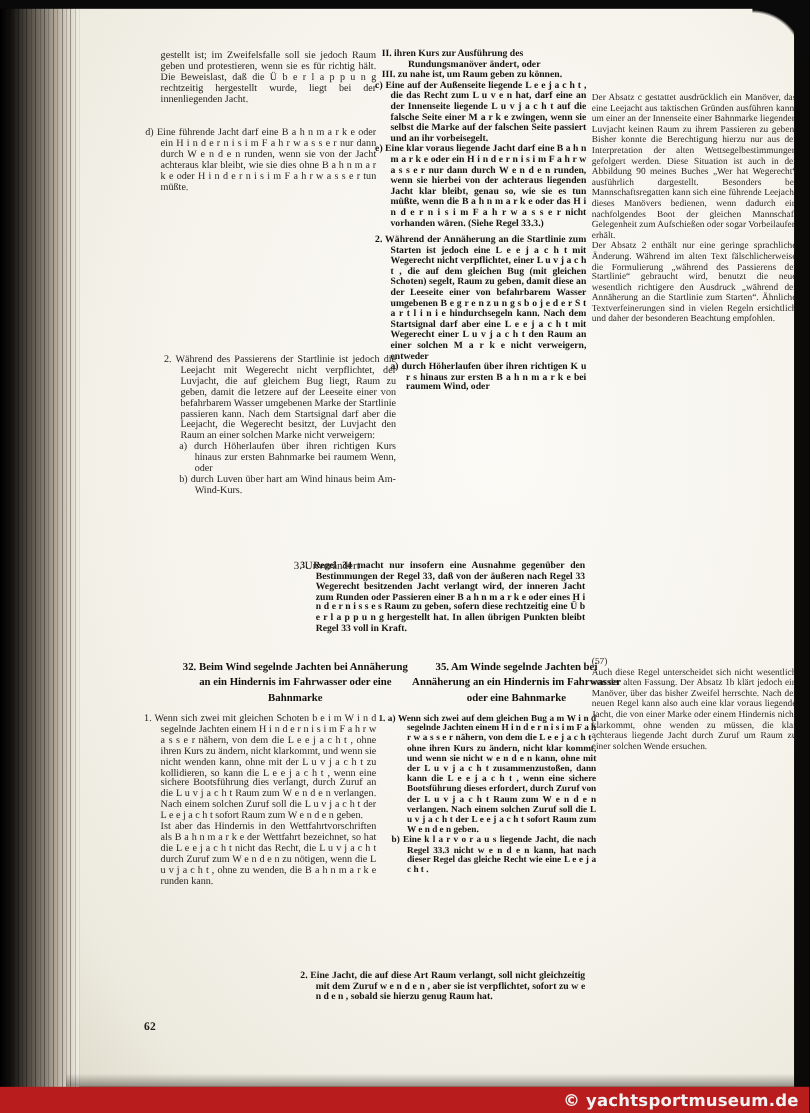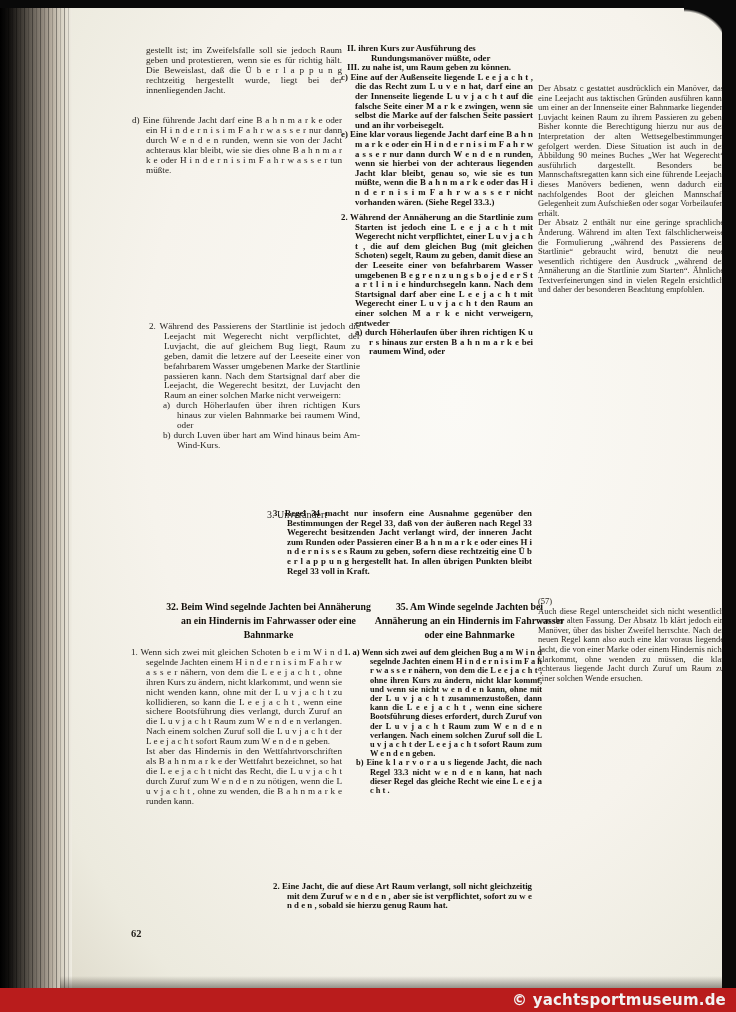--- a/index.html
+++ b/index.html
@@ -75,21 +75,21 @@
 
   <div class="blk reg" style="left:146px; top:46px; width:196px;">
     <p>gestellt ist; im Zweifelsfalle soll sie jedoch Raum geben und protestieren, wenn sie es für richtig hält. Die Beweislast, daß die Ü b e r l a p p u n g rechtzeitig hergestellt wurde, liegt bei der innenliegenden Jacht.</p>
   </div>
   <div class="blk reg" style="left:132px; top:116px; width:210px;">
     <p class="hang14">d) Eine führende Jacht darf eine B a h n m a r k e oder ein H i n d e r n i s  i m  F a h r w a s s e r nur dann durch W e n d e n runden, wenn sie von der Jacht achteraus klar bleibt, wie sie dies ohne B a h n m a r k e oder H i n d e r n i s  i m  F a h r w a s s e r tun müßte.</p>
   </div>
 
   <div class="blk reg" style="left:149px; top:322px; width:211px;">
     <p class="hang15">2. Während des Passierens der Startlinie ist jedoch die Leejacht mit Wegerecht nicht verpflichtet, der Luvjacht, die auf gleichem Bug liegt, Raum zu geben, damit die letzere auf der Leeseite einer von befahrbarem Wasser umgebenen Marke der Startlinie passieren kann. Nach dem Startsignal darf aber die Leejacht, die Wegerecht besitzt, der Luvjacht den Raum an einer solchen Marke nicht verweigern:</p>
-    <p class="sub">a) durch Höherlaufen über ihren richtigen Kurs hinaus zur vielen Bahnmarke bei raumem Wind, oder</p>
+    <p class="sub">a) durch Höherlaufen über ihren richtigen Kurs hinaus zur ersten Bahnmarke bei raumem Wenn, oder</p>
     <p class="sub">b) durch Luven über hart am Wind hinaus beim Am-Wind-Kurs.</p>
   </div>
 
   <div class="blk reg" style="left:116px; top:510px; width:211px; font-size:10px; text-align:right;">
     <p>3. Unverändert</p>
   </div>
 
   <div class="blk bold" style="left:273px; top:509px; width:259px;">
     <p class="hang14">3. Regel 34 macht nur insofern eine Ausnahme gegenüber den Bestimmungen der Regel 33, daß von der äußeren nach Regel 33 Wegerecht besitzenden Jacht verlangt wird, der inneren Jacht zum Runden oder Passieren einer B a h n m a r k e oder eines H i n d e r n i s s e s Raum zu geben, sofern diese rechtzeitig eine Ü b e r l a p p u n g hergestellt hat. In allen übrigen Punkten bleibt Regel 33 voll in Kraft.</p>
   </div>
@@ -100,21 +100,21 @@
   <div class="blk reg" style="left:131px; top:648px; width:211px;">
     <p class="hang15">1. Wenn sich zwei mit gleichen Schoten b e i m  W i n d segelnde Jachten einem H i n d e r n i s  i m  F a h r w a s s e r nähern, von dem die L e e j a c h t , ohne ihren Kurs zu ändern, nicht klarkommt, und wenn sie nicht wenden kann, ohne mit der L u v j a c h t zu kollidieren, so kann die L e e j a c h t , wenn eine sichere Bootsführung dies verlangt, durch Zuruf an die L u v j a c h t Raum zum W e n d e n verlangen. Nach einem solchen Zuruf soll die L u v j a c h t der L e e j a c h t sofort Raum zum W e n d e n geben.</p>
     <p class="indent15">Ist aber das Hindernis in den Wettfahrtvorschriften als B a h n m a r k e der Wettfahrt bezeichnet, so hat die L e e j a c h t nicht das Recht, die L u v j a c h t durch Zuruf zum W e n d e n zu nötigen, wenn die L u v j a c h t , ohne zu wenden, die B a h n m a r k e runden kann.</p>
   </div>
 
   <div class="blk pagenum" style="left:131px; top:928px; width:40px; text-align:left;">
     <p>62</p>
   </div>
 
   <div class="blk bold" style="left:341px; top:44px; width:192px;">
-    <p class="roman">II. ihren Kurs zur Ausführung des Rundungsmanöver müßte, oder</p>
+    <p class="roman">II. ihren Kurs zur Ausführung des Rundungsmanöver ändert, oder</p>
     <p class="roman">III. zu nahe ist, um Raum geben zu können.</p>
     <p class="hang14">c) Eine auf der Außenseite liegende L e e j a c h t , die das Recht zum L u v e n hat, darf eine an der Innenseite liegende L u v j a c h t auf die falsche Seite einer M a r k e zwingen, wenn sie selbst die Marke auf der falschen Seite passiert und an ihr vorbeisegelt.</p>
     <p class="hang14">e) Eine klar voraus liegende Jacht darf eine B a h n m a r k e oder ein H i n d e r n i s  i m  F a h r w a s s e r nur dann durch W e n d e n runden, wenn sie hierbei von der achteraus liegenden Jacht klar bleibt, genau so, wie sie es tun müßte, wenn die B a h n m a r k e oder das H i n d e r n i s  i m  F a h r w a s s e r nicht vorhanden wären. (Siehe Regel 33.3.)</p>
     <p class="hang14 gap">2. Während der Annäherung an die Startlinie zum Starten ist jedoch eine L e e j a c h t mit Wegerecht nicht verpflichtet, einer L u v j a c h t , die auf dem gleichen Bug (mit gleichen Schoten) segelt, Raum zu geben, damit diese an der Leeseite einer von befahrbarem Wasser umgebenen B e g r e n z u n g s b o j e  d e r  S t a r t l i n i e hindurchsegeln kann. Nach dem Startsignal darf aber eine L e e j a c h t mit Wegerecht einer L u v j a c h t den Raum an einer solchen M a r k e nicht verweigern, entweder</p>
     <p class="sub">a) durch Höherlaufen über ihren richtigen K u r s hinaus zur ersten B a h n m a r k e bei raumem Wind, oder</p>
   </div>
 
   <div class="blk heading" style="left:336px; top:600px; width:199px;">
     <p>35. Am Winde segelnde Jachten bei Annäherung an ein Hindernis im Fahrwasser oder eine Bahnmarke</p>
   </div>

